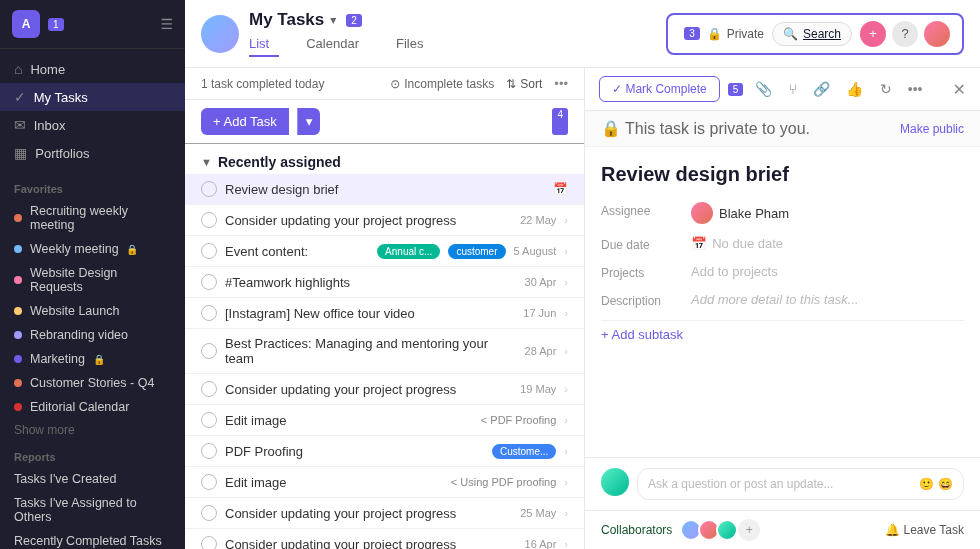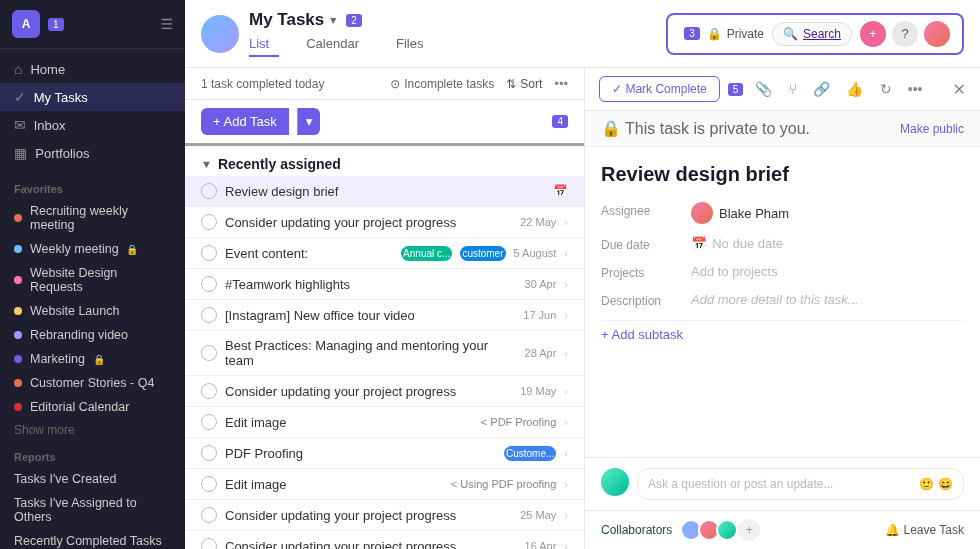--- a/index.html
+++ b/index.html
@@ -54,35 +54,35 @@
     #content-area { display: flex; flex: 1; overflow: hidden; }
 
     
     #task-list-panel { width: 400px; border-right: 1px solid #e8e8e8; display: flex; flex-direction: column; overflow: hidden; flex-shrink: 0; }
     .task-list-header { padding: 8px 16px; border-bottom: 1px solid #e8e8e8; display: flex; align-items: center; justify-content: space-between; }
     .completed-info { font-size: 12px; color: #666; }
     .incomplete-badge { font-size: 12px; color: #666; display: flex; align-items: center; gap: 4px; }
     .sort-btn { font-size: 12px; color: #555; display: flex; align-items: center; gap: 4px; cursor: pointer; }
     .more-btn { color: #888; cursor: pointer; }
 
-    .task-toolbar { padding: 8px 16px; display: flex; align-items: center; gap: 8px; border-bottom: 3px solid #a3a3a3; }
+    .task-toolbar { padding: 8px 16px; display: flex; gap: 8px; border-bottom: 1px solid #a3a3a3; }
     .add-task-btn { background: #6c5ce7; color: white; border: none; border-radius: 6px 0 0 6px; padding: 6px 12px; cursor: pointer; font-size: 13px; display: flex; align-items: center; gap: 6px; }
     .add-task-dropdown { background: #6c5ce7; color: white; border: none; border-left: 1px solid rgba(255,255,255,0.3); border-radius: 0 6px 6px 0; padding: 6px 8px; cursor: pointer; }
     .toolbar-num-badge { background: #6c5ce7; color: white; font-size: 10px; border-radius: 3px; padding: 1px 5px; margin-left: auto; }
 
     .task-scroll { overflow-y: auto; flex: 1; }
     .section-header { display: flex; align-items: center; gap: 6px; padding: 10px 16px 4px; font-weight: 600; font-size: 14px; color: #1a1a2e; cursor: pointer; }
     .section-arrow { color: #666; font-size: 11px; }
 
     .task-row { display: flex; align-items: center; padding: 7px 16px; border-bottom: 1px solid #f0f0f0; cursor: pointer; gap: 8px; }
     .task-row.selected { background: #f0eeff; }
     .task-check { width: 16px; height: 16px; border-radius: 50%; border: 1.5px solid #bbb; display: flex; align-items: center; justify-content: center; flex-shrink: 0; color: transparent; font-size: 10px; }
     .task-name { flex: 1; font-size: 13px; color: #333; }
     .task-date { font-size: 11px; color: #999; }
-    .task-tag { font-size: 10px; padding: 2px 2px; border-radius: 10px; color: white; }
+    .task-tag { font-size: 10px; padding: 2px 8px; border-radius: 10px; color: white; }
     .tag-annual { background: #00b894; }
     .tag-customer { background: #0984e3; }
     .tag-custome { background: #3b82f6; }
     .task-chevron { color: #ccc; font-size: 11px; }
     .pdf-ref { font-size: 11px; color: #888; }
     .task-cal-icon { color: #bbb; font-size: 12px; }
 
     
     #detail-panel { flex: 1; display: flex; flex-direction: column; background: white; overflow: hidden; }
     .detail-toolbar { display: flex; align-items: center; padding: 8px 14px; border-bottom: 1px solid #e8e8e8; gap: 8px; }
@@ -232,21 +232,21 @@
       </div>
     </div>
     <div class="topbar-right">
       <span class="topbar-num">3</span>
       <div class="private-label">
         <span>🔒</span>
         <span>Private</span>
       </div>
       <div class="search-box">
         <span>🔍</span>
-        <span style="color:#4c1d95;text-decoration:underline;">Search</span>
+        <span style="color:#0f172a;text-decoration:underline;">Search</span>
       </div>
       <div class="topbar-action-btns">
         <button class="circle-btn add">+</button>
         <button class="circle-btn help">?</button>
         <div class="avatar-sm"></div>
       </div>
     </div>
   </div>
 
   <div id="content-area">

